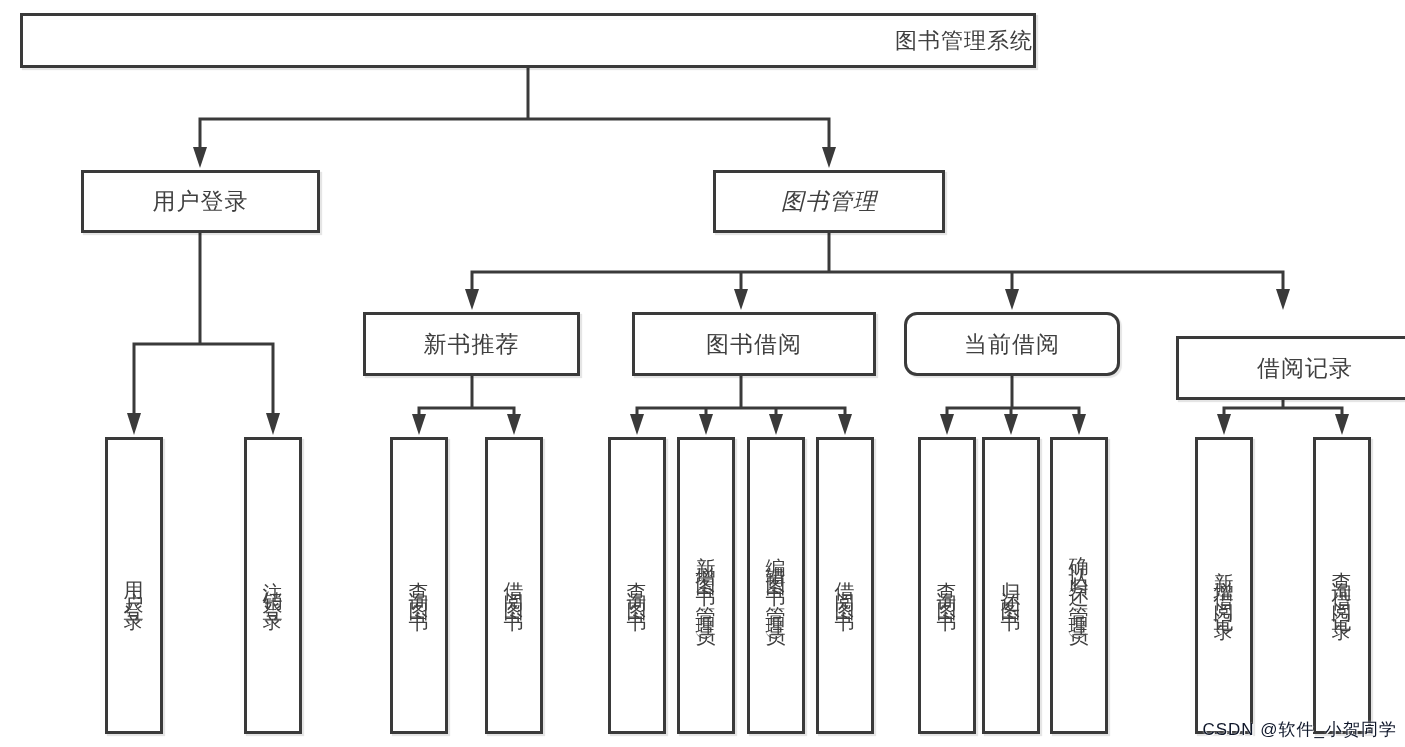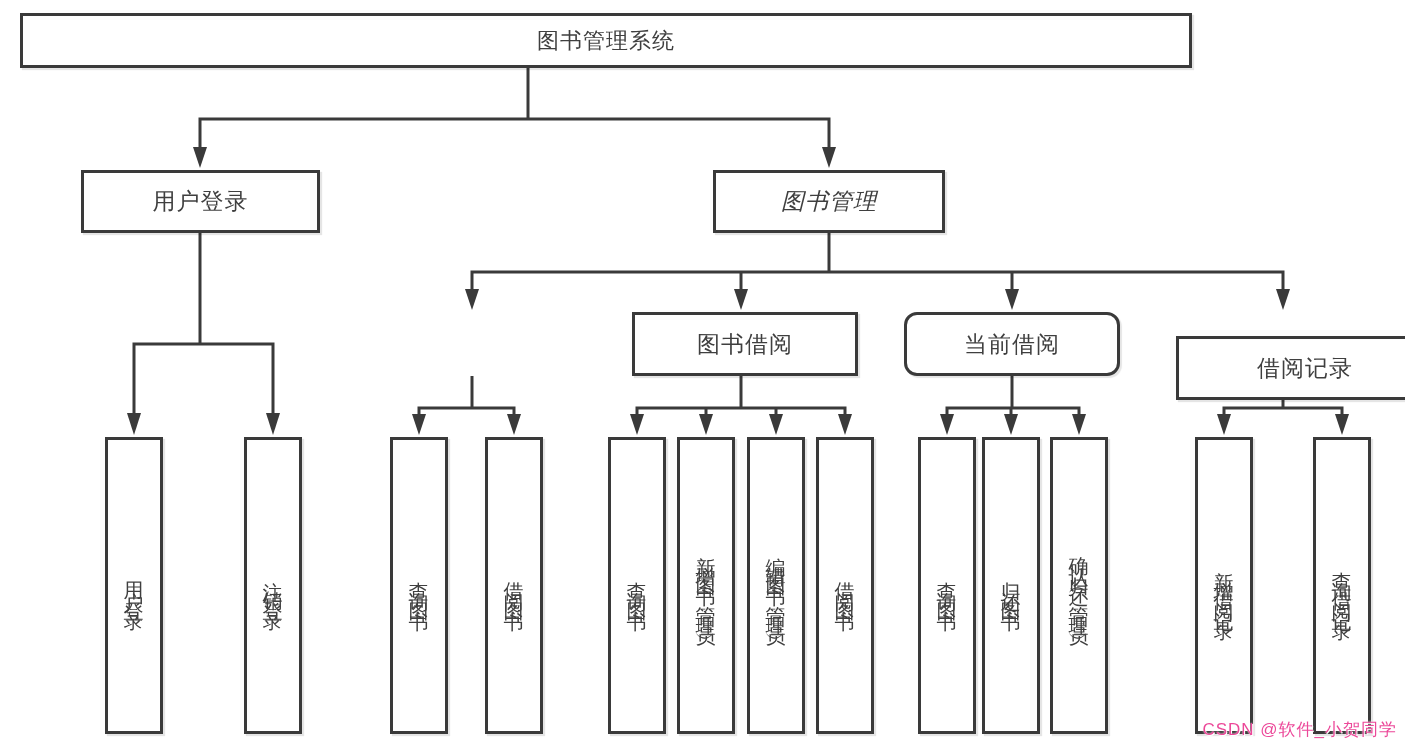--- a/index.html
+++ b/index.html
@@ -40,21 +40,21 @@
     line-height:1;
     letter-spacing:10px;
     color:#3f3f3f;
     white-space:nowrap;
   }
   .watermark{
     position:absolute;z-index:3;
     right:8px;bottom:6px;
     font-size:17px;
     letter-spacing:1px;
-    color:#ec4899;
+    color:#0f172a;
     text-shadow:0 0 2px #ffffff, 1px 1px 0 #ffffff;
     white-space:nowrap;
   }
 </style>
 </head>
 <body>
 
 <div class="canvas">
 
   <svg class="wires" width="1405" height="747" viewBox="0 0 1405 747">
@@ -106,32 +106,35 @@
       <polygon points="769,414 783,414 776,435"></polygon>
       <polygon points="838,414 852,414 845,435"></polygon>
       <polygon points="940,414 954,414 947,435"></polygon>
       <polygon points="1004,414 1018,414 1011,435"></polygon>
       <polygon points="1072,414 1086,414 1079,435"></polygon>
       <polygon points="1217,414 1231,414 1224,435"></polygon>
       <polygon points="1335,414 1349,414 1342,435"></polygon>
     </g>
   </svg>
 
-  <div class="hnode root" style="left:20px;top:13px;width:1172px;height:55px;">
+  <div class="hnode root" style="left:20px;top:13px;width:1016px;height:55px;justify-content:flex-end;">
     <span>图书管理系统</span>
   </div>
 
   <div class="hnode" style="left:81px;top:170px;width:239px;height:63px;">
     <span>用户登录</span>
   </div>
   <div class="hnode" style="left:713px;top:170px;width:232px;height:63px;font-style:italic;">
     <span>图书管理</span>
   </div>
 
-  <div class="hnode" style="left:632px;top:312px;width:226px;height:64px;">
+  <div class="hnode" style="left:363px;top:312px;width:217px;height:64px;">
+    <span>新书推荐</span>
+  </div>
+  <div class="hnode" style="left:632px;top:312px;width:244px;height:64px;">
     <span>图书借阅</span>
   </div>
   <div class="hnode" style="left:904px;top:312px;width:216px;height:64px;border-radius:13px;">
     <span>当前借阅</span>
   </div>
   <div class="hnode" style="left:1176px;top:312px;width:258px;height:64px;margin-top:24px;">
     <span>借阅记录</span>
   </div>
 
   <div class="vnode" style="left:105px;">

